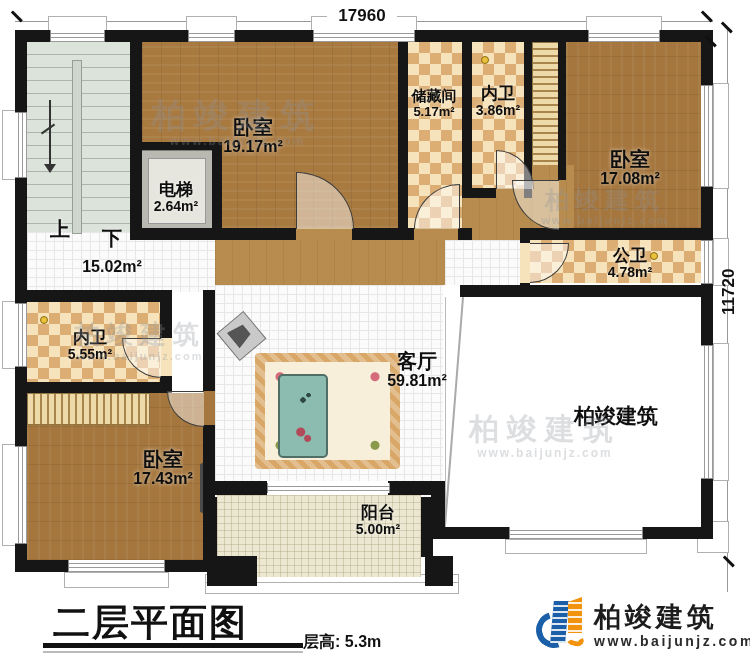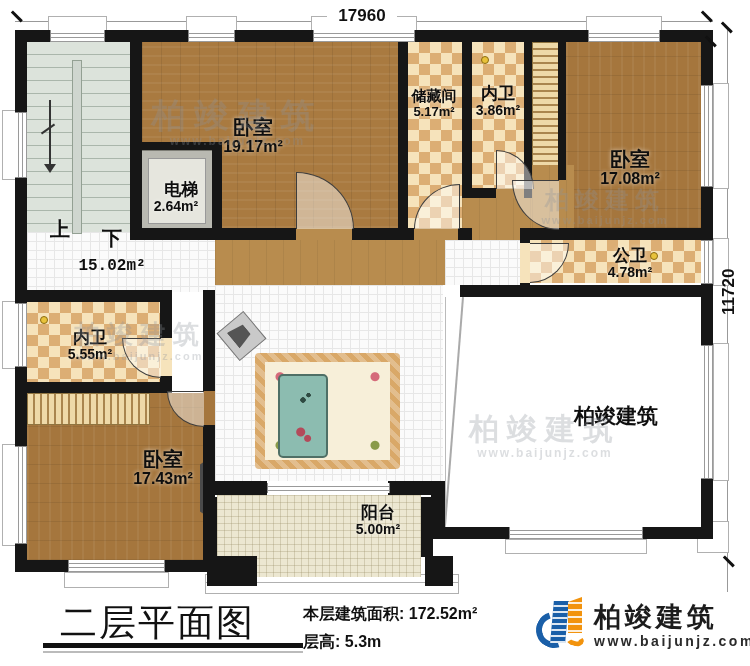--- a/index.html
+++ b/index.html
@@ -247,21 +247,21 @@
   <div class="door" style="left:530px;top:243px;width:38px;height:38px;border-left:none;border-radius:0 0 100% 0;"></div>
   <div class="abs" style="left:160px;top:338px;width:12px;height:38px;background:#f6e3bb;z-index:44;"></div>
   <div class="door" style="left:122px;top:338px;width:38px;height:38px;border-right:none;border-radius:0 0 0 100%;"></div>
   <div class="abs" style="left:203px;top:391px;width:12px;height:34px;background:#a5763d;z-index:44;"></div>
   <div class="door" style="left:167px;top:391px;width:36px;height:34px;border-right:none;border-radius:0 0 0 100%;"></div>
 
   <div class="rlabel" style="left:253px;top:116px;">
     <div class="rname-lg">卧室</div>
     <div class="rarea-lg">19.17m²</div>
   </div>
-  <div class="rlabel" style="left:176px;top:180px;text-align:right;">
+  <div class="rlabel" style="left:176px;top:180px;">
     <div class="rname-md">电梯</div>
     <div class="rarea-md">2.64m²</div>
   </div>
   <div class="rlabel" style="left:434px;top:88px;">
     <div class="rname-sm">储藏间</div>
     <div class="rarea-sm">5.17m²</div>
   </div>
   <div class="rlabel" style="left:498px;top:84px;">
     <div class="rname-md">内卫</div>
     <div class="rarea-md">3.86m²</div>
@@ -269,28 +269,32 @@
   <div class="rlabel" style="left:630px;top:148px;">
     <div class="rname-lg">卧室</div>
     <div class="rarea-lg">17.08m²</div>
   </div>
   <div class="rlabel" style="left:630px;top:246px;">
     <div class="rname-md">公卫</div>
     <div class="rarea-md">4.78m²</div>
   </div>
   <div class="rlabel" style="left:60px;top:218px;font-size:20px;">上</div>
   <div class="rlabel" style="left:112px;top:227px;font-size:20px;">下</div>
-  <div class="rlabel" style="left:112px;top:258px;font-size:16px;font-family:Liberation Mono, monospace;">15.02m²</div>
+  <div class="rlabel" style="left:112px;top:258px;font-size:16px;">15.02m²</div>
   <div class="rlabel" style="left:90px;top:328px;">
     <div class="rname-md">内卫</div>
     <div class="rarea-md">5.55m²</div>
   </div>
   <div class="rlabel" style="left:163px;top:448px;">
     <div class="rname-lg">卧室</div>
     <div class="rarea-lg">17.43m²</div>
+  </div>
+  <div class="rlabel" style="left:417px;top:350px;">
+    <div class="rname-lg">客厅</div>
+    <div class="rarea-lg">59.81m²</div>
   </div>
   <div class="rlabel" style="left:616px;top:404px;font-size:21px;">柏竣建筑</div>
   <div class="rlabel" style="left:378px;top:503px;">
     <div class="rname-md">阳台</div>
     <div class="rarea-md">5.00m²</div>
   </div>
 
   <div class="wm" style="left:130px;top:96px;width:215px;">
     <div style="font-size:34px;letter-spacing:9px;">柏竣建筑</div>
     <div style="font-size:12px;letter-spacing:2px;">www.baijunjz.com</div>
@@ -301,27 +305,23 @@
   </div>
   <div class="wm" style="left:430px;top:412px;width:230px;">
     <div style="font-size:30px;letter-spacing:8px;">柏竣建筑</div>
     <div style="font-size:12px;letter-spacing:2px;">www.baijunjz.com</div>
   </div>
   <div class="wm" style="left:500px;top:186px;width:210px;">
     <div style="font-size:24px;letter-spacing:6px;">柏竣建筑</div>
     <div style="font-size:11px;letter-spacing:2px;">www.baijunjz.com</div>
   </div>
 
-  <div class="tb" style="left:60px;top:598px;font-size:37px;font-weight:400;letter-spacing:2px;text-align:right;">二层平面图</div>
+  <div class="tb" style="left:53px;top:598px;font-size:37px;font-weight:700;letter-spacing:2px;text-align:right;">二层平面图</div>
   <div class="tb" style="left:43px;top:643px;width:260px;height:5px;background:#111;"></div>
   <div class="tb" style="left:43px;top:651px;width:260px;height:2px;background:#bbb;"></div>
-  <div class="tb" style="left:303px;top:604px;font-size:16px;font-weight:bold;">
-    <span>本层建筑面积:</span>
-    <span>172.52m²</span>
-  </div>
   <div class="tb" style="left:303px;top:632px;font-size:16px;font-weight:bold;">
     <span>层高:</span>
     <span>5.3m</span>
   </div>
 
   <div class="tb" style="left:536px;top:596px;width:52px;height:56px;">
     <div class="abs" style="left:0;top:16px;width:36px;height:36px;border:6px solid #1a5fa8;border-top-color:transparent;border-right-color:transparent;border-radius:50%;transform:rotate(28deg);box-sizing:border-box;"></div>
     <div class="abs" style="left:16px;top:5px;width:15px;height:42px;background:#1a5fa8;transform:skewX(-5deg);background-image:repeating-linear-gradient(180deg,transparent 0 4px,rgba(255,255,255,.85) 4px 6px);"></div>
     <div class="abs" style="left:32px;top:1px;width:14px;height:36px;background:#f2930d;clip-path:polygon(0 14%,100% 0,100% 100%,0 100%);background-image:repeating-linear-gradient(180deg,transparent 0 5px,rgba(255,255,255,.85) 5px 7px);"></div>
     <div class="abs" style="left:30px;top:38px;width:18px;height:12px;border:5px solid #f2930d;border-top-color:transparent;border-left-color:transparent;border-radius:50%;transform:rotate(15deg);box-sizing:border-box;"></div>

